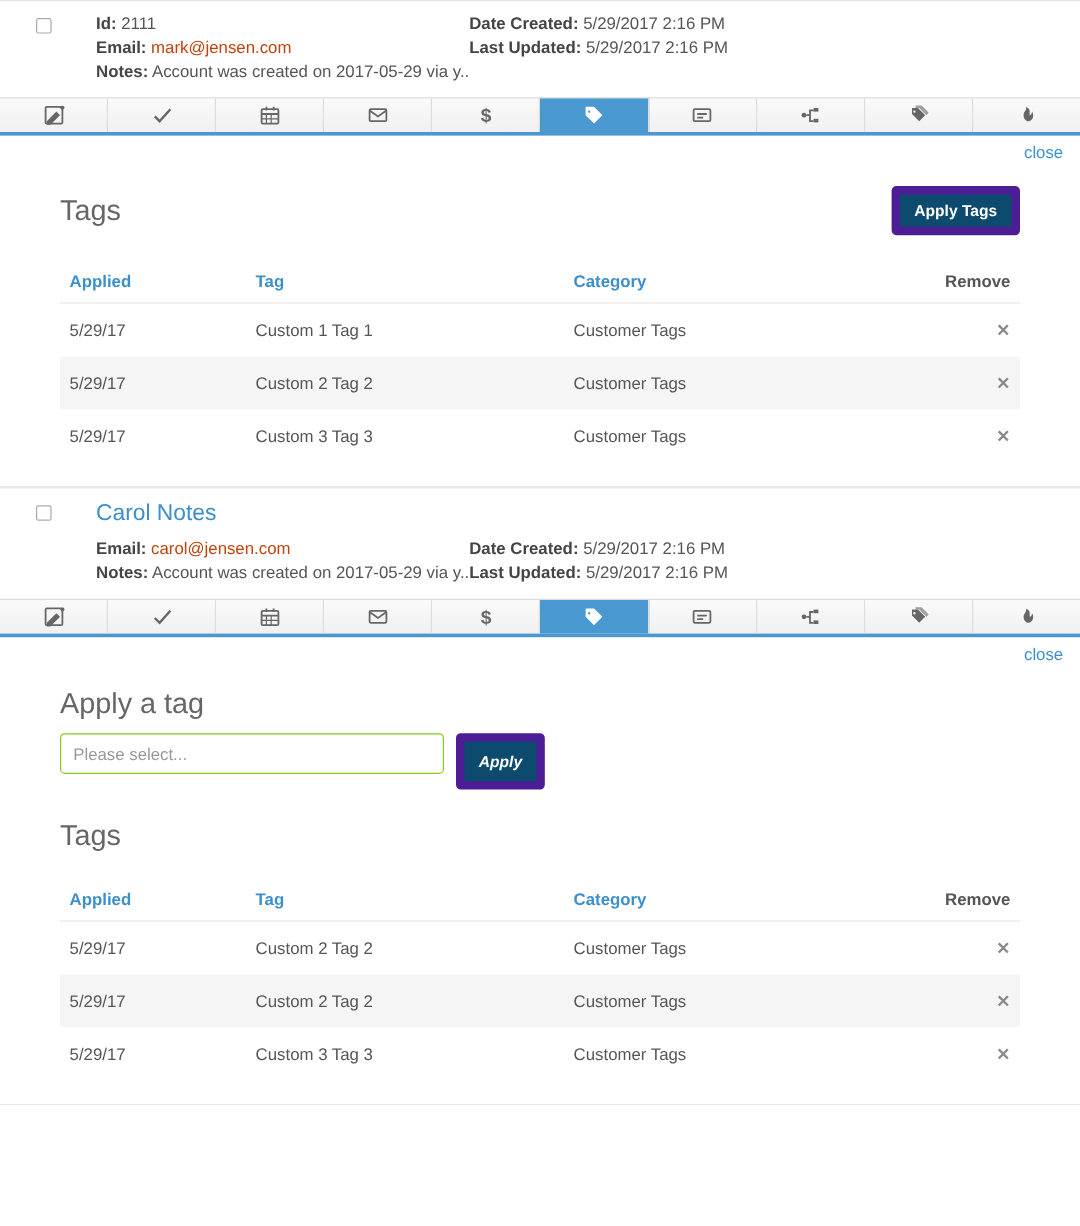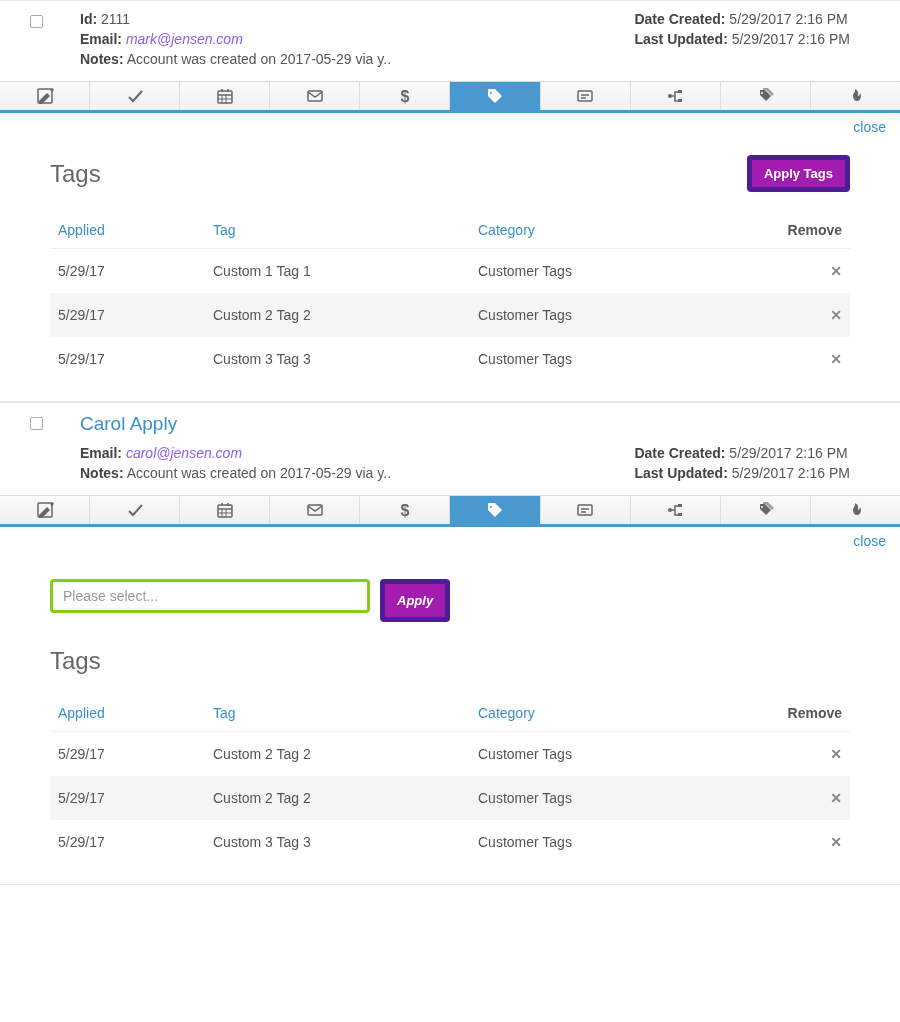--- a/index.html
+++ b/index.html
@@ -3,47 +3,47 @@
 <meta charset="utf-8">
 <style>
 * { box-sizing: border-box; margin: 0; padding: 0; }
 body { font-family: -apple-system, "Helvetica Neue", Arial, sans-serif; font-size: 14px; color: #555; background: #fff; width: 900px; }
 .record { border-top: 1px solid #e5e5e5; padding: 10px 0 0 0; }
 .record-header { display: flex; padding: 0 10px 10px 30px; }
 .checkbox-col { width: 50px; padding-top: 4px; }
 .checkbox { width: 13px; height: 13px; border: 1px solid #aaa; border-radius: 2px; cursor: pointer; }
 .info-col { flex: 1; }
 .name-link { color: #3b8fcb; font-size: 19px; font-weight: 500; text-decoration: none; display: block; margin-bottom: 10px; }
-.details-wrap { display: flex; justify-content: space-between; gap: 10px; }
+.details-wrap { display: flex; justify-content: flex-start; }
 .details-left { }
 .details-right { margin-right: 40px; }
 .detail-row { margin-bottom: 4px; font-size: 14px; }
 .detail-row b { font-weight: 700; color: #444; }
-.email-link { color: #8b5cf6; text-decoration: none; font-style: italic; }
+.email-link { color: #c2410c; text-decoration: none; }
 .tabbar { display: flex; border-top: 1px solid #ddd; border-bottom: 3px solid #4a98d0; background: linear-gradient(#fafafa,#f0f0f0); }
 .tab { flex: 1; height: 28px; display: flex; align-items: center; justify-content: center; border-right: 1px solid #ddd; cursor: pointer; color: #666; }
 .tab:last-child { border-right: none; }
 .tab.active { background: #4a98d0; color: #fff; }
 .tab svg { width: 18px; height: 18px; }
 .close-row { text-align: right; padding: 6px 14px 0 0; }
 .close-link { color: #3b8fcb; font-size: 14px; text-decoration: none; text-align: right; }
 .panel { padding: 20px 50px; border-bottom: 1px solid #e5e5e5; }
 .panel-head { display: flex; justify-content: space-between; align-items: center; margin-bottom: 20px; }
 .panel-title { font-size: 24px; color: #666; font-weight: 400; }
-.btn-green { background: #a21caf; color: #fff; border: 5px solid #4c1d95; border-radius: 4px; padding: 6px 12px; font-size: 13px; font-weight: 600; cursor: pointer; }
+.btn-green { background: #0c4a6e; color: #fff; border: 7px solid #4c1d95; border-radius: 4px; padding: 6px 12px; font-size: 13px; font-weight: 600; cursor: pointer; }
 .btn-green.small { padding: 9px 12px; font-style: italic; }
 .tags-table { width: 100%; border-collapse: collapse; }
-.tags-table th { text-align: left; padding: 10px 8px; font-size: 14px; color: #3b8fcb; font-weight: 400; border-bottom: 1px solid #eee; }
+.tags-table th { text-align: left; padding: 10px 8px; font-size: 14px; color: #3b8fcb; font-weight: 700; border-bottom: 1px solid #eee; }
 .tags-table th.remove-col, .tags-table td.remove-col { text-align: right; color:#555; }
 .tags-table th.remove-col { color:#555; font-weight:600; }
 .tags-table td { padding: 14px 8px; font-size: 14px; color: #555; }
 .tags-table tr.even td { background: #f5f5f5; }
 .remove-x { color: #888; font-weight: bold; cursor: pointer; }
 .apply-row { display: flex; gap: 10px; margin-bottom: 25px; margin-top: 10px; }
-.select-box { flex: 0 0 320px; height: 34px; border: 3px solid #84cc16; border-radius: 4px; padding: 0 10px; color: #999; background: #fff; display:flex; align-items:center; }
+.select-box { flex: 0 0 320px; height: 34px; border: 1px solid #84cc16; border-radius: 4px; padding: 0 10px; color: #999; background: #fff; display:flex; align-items:center; }
 </style>
 </head>
 <body>
 
 <div id="root">
     <div class="record">
       <div class="record-header">
         <div class="checkbox-col">
           <div class="checkbox"></div>
         </div>
@@ -150,21 +150,21 @@
           </tbody>
         </table>
       </div>
     </div>
     <div class="record">
       <div class="record-header">
         <div class="checkbox-col">
           <div class="checkbox"></div>
         </div>
         <div class="info-col">
-          <a class="name-link" href="#">Carol Apply</a>
+          <a class="name-link" href="#">Carol Notes</a>
           <div class="details-wrap">
             <div class="details-left">
               <div class="detail-row"><b>Email:</b>  <a class="email-link" href="#">carol@jensen.com</a></div>
               <div class="detail-row"><b>Notes:</b>  Account was created on 2017-05-29 via y..</div>
             </div>
             <div class="details-right">
               <div class="detail-row"><b>Date Created:</b>  5/29/2017 2:16 PM</div>
               <div class="detail-row"><b>Last Updated:</b>  5/29/2017 2:16 PM</div>
             </div>
           </div>
@@ -217,20 +217,21 @@
           </svg>
         </div>
         <div class="tab">
           <svg viewBox="0 0 18 18">
             <use href="#i-fire"></use>
           </svg>
         </div>
       </div>
       <div class="close-row"><a class="close-link" href="#">close</a></div>
       <div class="panel">
+        <h2 class="panel-title">Apply a tag</h2>
         <div class="apply-row">
           <div class="select-box">Please select...</div>
           <button class="btn-green small">Apply</button>
         </div>
         <h2 class="panel-title" style="margin-bottom:20px">Tags</h2>
         <table class="tags-table">
           <thead>
             <tr>
               <th style="width:155px">Applied</th>
               <th style="width:265px">Tag</th>

